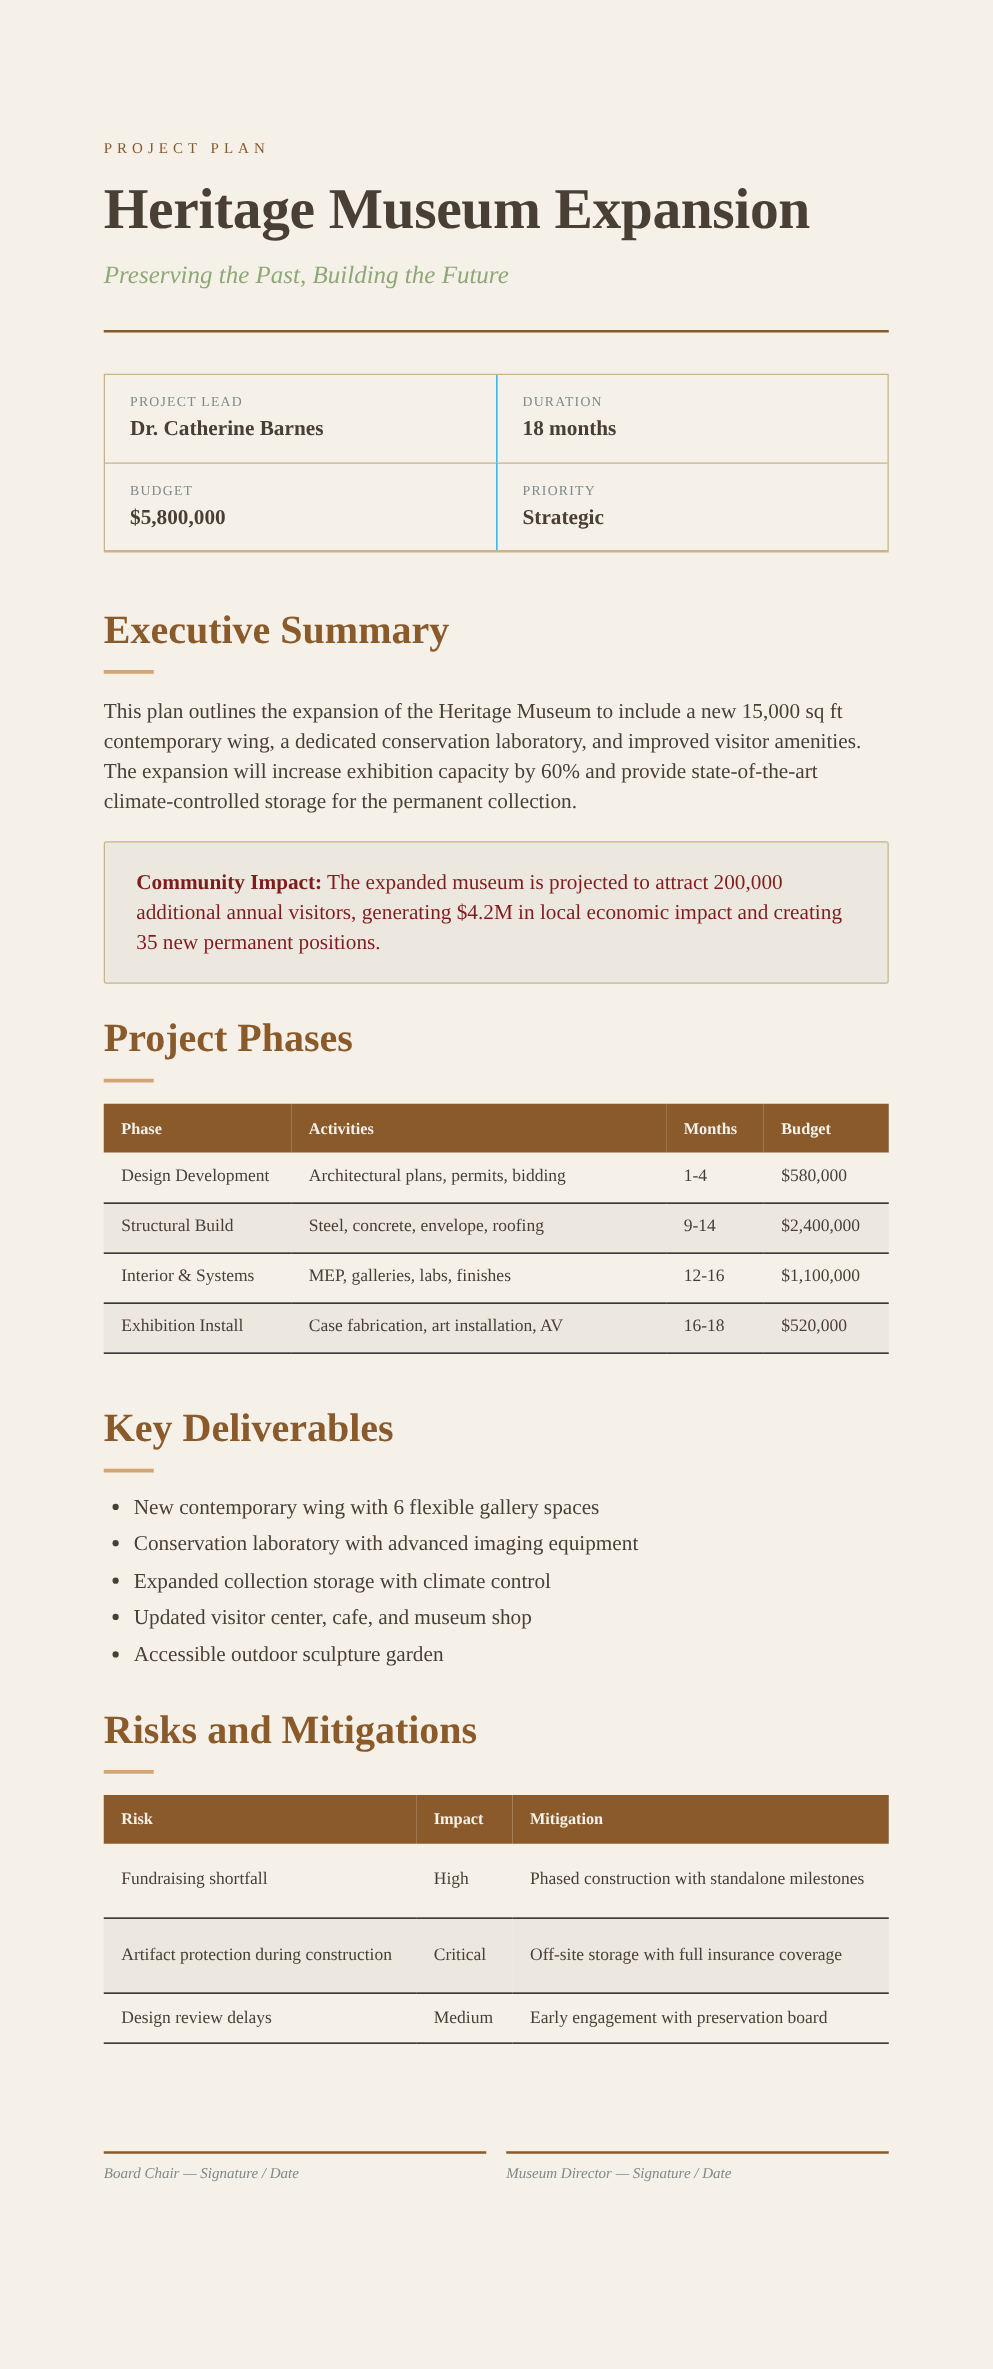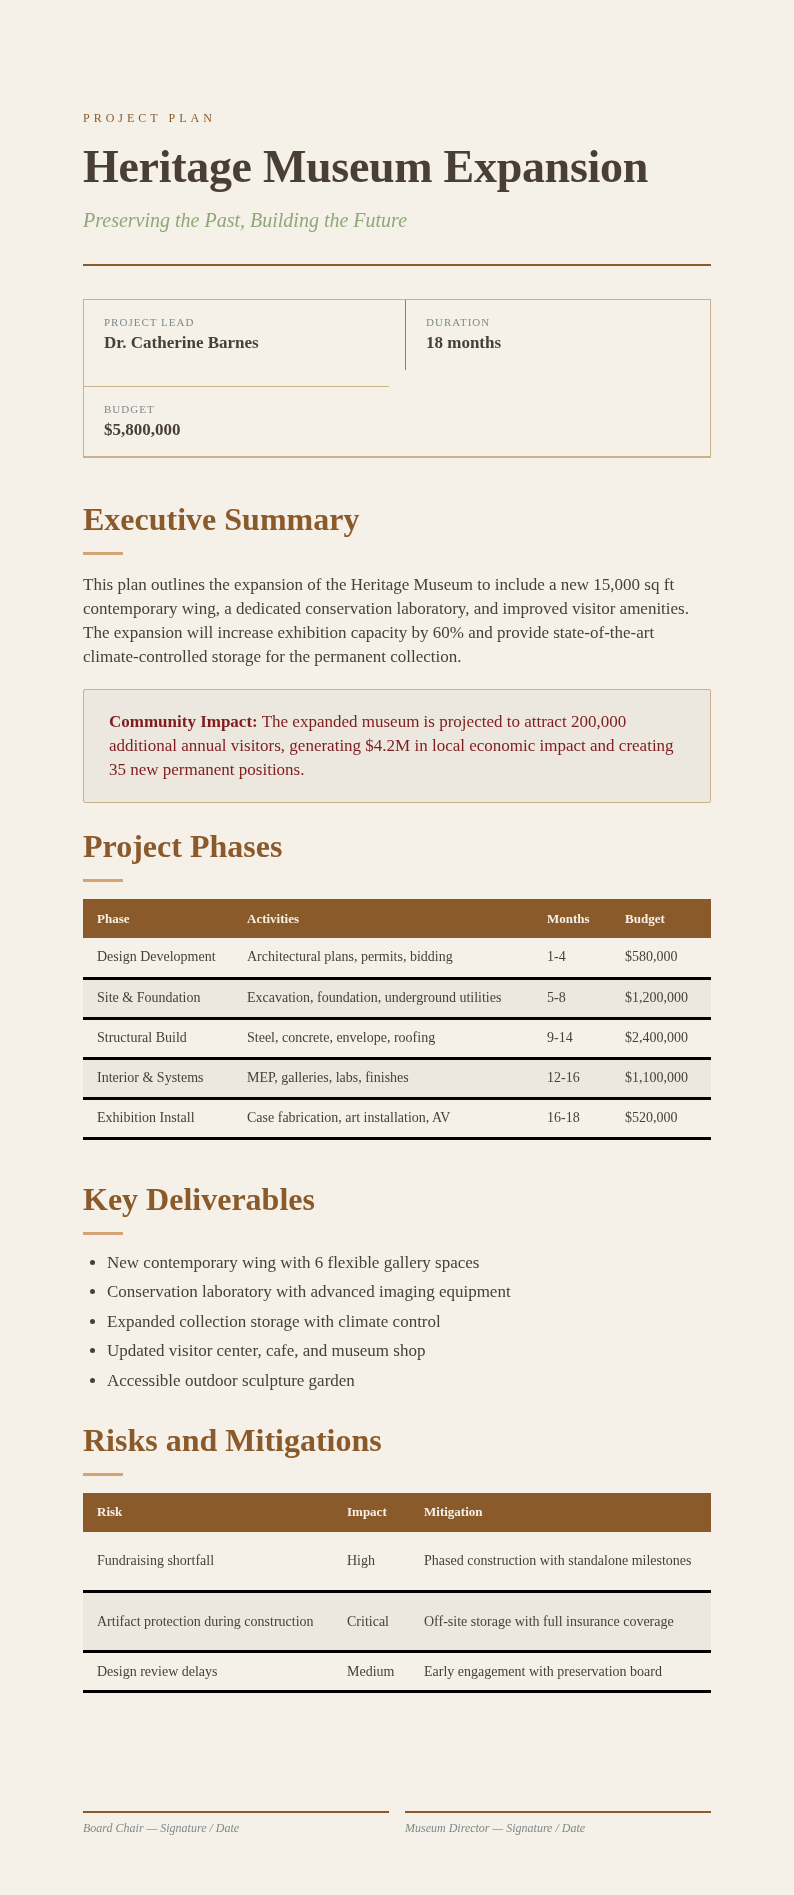--- a/index.html
+++ b/index.html
@@ -33,21 +33,21 @@
   .prepared {
     font-family: "Liberation Serif", serif;
     font-size: 12.5px; color: #7f8a8a; margin-top: 14px; line-height: 18px;
   }
   .header-rule { height: 2px; background: #8b5a2b; margin-top: 32px; }
 
   
   .meta {
     margin-top: 33px;
     border: 1px solid #c9b48a; border-bottom-width: 2px;
-    display: grid; grid-template-columns: 1fr 1fr; gap: 16px;
+    display: grid; grid-template-columns: 1fr 1fr;
   }
   .meta-cell { padding: 15px 20px 14px 20px; height: 70px; }
   .meta-cell.r { border-left: 1px solid #0ea5e9; }
   .meta-cell.b { border-top: 1px solid #c9b48a; }
   .meta-label {
     font-family: "Liberation Serif", serif;
     font-size: 11px; letter-spacing: 1px; color: #7f8a8a; line-height: 14px;
   }
   .meta-value {
     font-family: "Liberation Serif", serif;
@@ -71,34 +71,34 @@
   }
   .callout b { font-weight: bold; }
 
   
   table { width: 100%; border-collapse: collapse; margin-top: 17px; font-family: "Liberation Serif", serif; }
   thead th {
     background: #8b5a2b; color: #f5f0e8; font-weight: bold; font-size: 13px;
     text-align: left; height: 39px; padding: 0 14px;
   }
   tbody td {
-    font-size: 14px; color: #4a3f35; padding: 0 14px; border-bottom: 3px solid #000000;
+    font-size: 14px; color: #4a3f35; padding: 0 14px; border-bottom: 1px solid #000000;
     line-height: 20px;
   }
   tbody tr:nth-child(even) td { background: #ece7df; }
   .phases tbody td { height: 40px; }
   .risks tbody td { height: 60px; }
   .risks tbody tr:last-child td { height: 40px; }
 
   ul.deliv { margin-top: 18px; padding-left: 24px; font-family: "Liberation Serif", serif; }
   ul.deliv li { font-size: 17px; line-height: 20px; margin-bottom: 9.5px; color: #4a3f35; }
   ul.deliv li::marker { color: #4a3f35; }
 
   
-  .sigs { display: flex; gap: 16px; margin-top: 118px; }
+  .sigs { display: flex; gap: 16px; margin-top: 86px; }
   .sig { flex: 1; }
   .sig-line { height: 2px; background: #8b5a2b; }
   .sig-label {
     font-family: "Liberation Serif", serif; font-style: italic;
     font-size: 12px; color: #7f8a8a; margin-top: 7px; line-height: 16px;
   }
 </style>
 </head>
 <body>
 
@@ -116,20 +116,24 @@
       <div class="meta-label">PROJECT LEAD</div>
       <div class="meta-value">Dr. Catherine Barnes</div>
     </div>
     <div class="meta-cell r">
       <div class="meta-label">DURATION</div>
       <div class="meta-value">18 months</div>
     </div>
     <div class="meta-cell b">
       <div class="meta-label">BUDGET</div>
       <div class="meta-value">$5,800,000</div>
+    </div>
+    <div class="meta-cell r b">
+      <div class="meta-label">PRIORITY</div>
+      <div class="meta-value">Strategic</div>
     </div>
   </section>
 
   <section style="margin-top:42px">
     <h2 class="section-title">Executive Summary</h2>
     <div class="section-rule"></div>
     <p class="para">This plan outlines the expansion of the Heritage Museum to include a new 15,000 sq ft contemporary wing, a dedicated conservation laboratory, and improved visitor amenities. The expansion will increase exhibition capacity by 60% and provide state-of-the-art climate-controlled storage for the permanent collection.</p>
     <div class="callout"><b>Community Impact:</b><span> The expanded museum is projected to attract 200,000 additional annual visitors, generating $4.2M in local economic impact and creating 35 new permanent positions.</span></div>
   </section>
 
@@ -152,26 +156,20 @@
         </tr>
       </thead>
       <tbody>
         <tr>
           <td>Design Development</td>
           <td>Architectural plans, permits, bidding</td>
           <td>1-4</td>
           <td>$580,000</td>
         </tr>
         <tr>
-          <td>Site &amp; Foundation</td>
-          <td>Excavation, foundation, underground utilities</td>
-          <td>5-8</td>
-          <td>$1,200,000</td>
-        </tr>
-        <tr>
           <td>Structural Build</td>
           <td>Steel, concrete, envelope, roofing</td>
           <td>9-14</td>
           <td>$2,400,000</td>
         </tr>
         <tr>
           <td>Interior &amp; Systems</td>
           <td>MEP, galleries, labs, finishes</td>
           <td>12-16</td>
           <td>$1,100,000</td>

